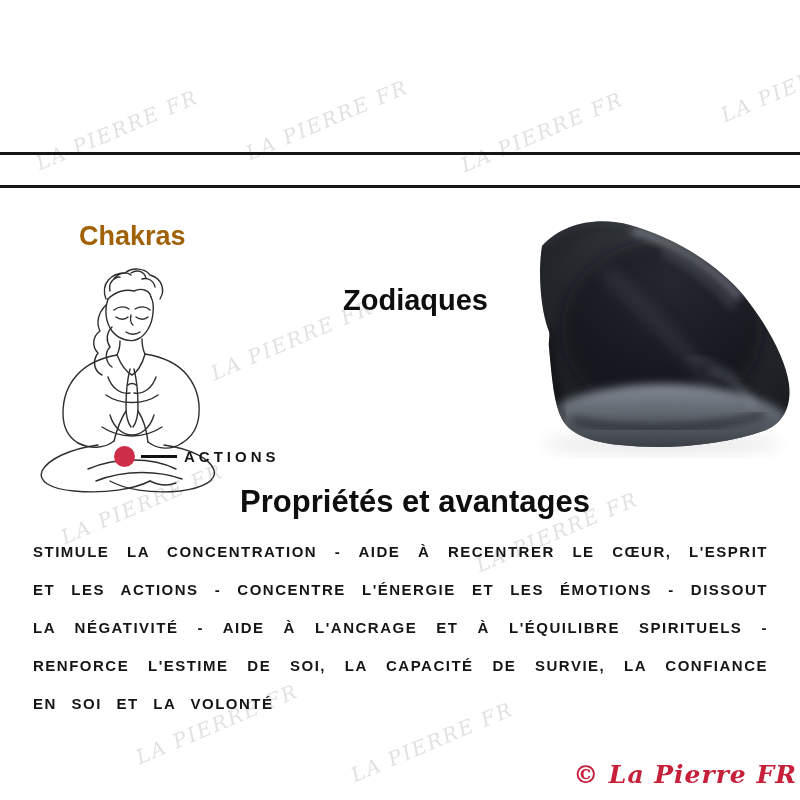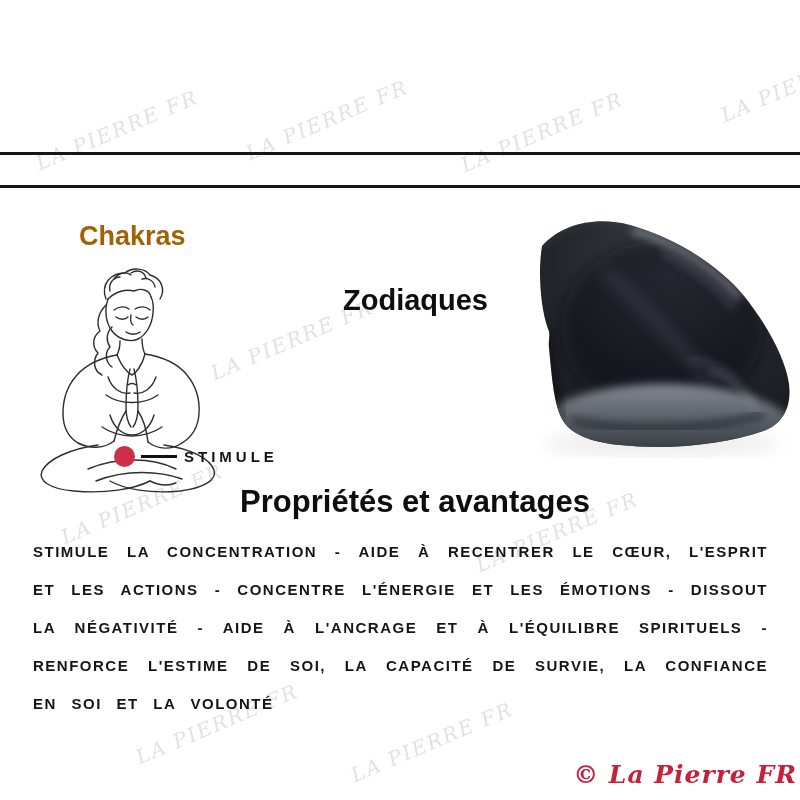--- a/index.html
+++ b/index.html
@@ -160,21 +160,21 @@
         <path d="M134,180 C162,184 180,194 184,205 C187,215 174,223 150,226 C120,229 94,224 80,216"></path>
         <path d="M58,204 C86,192 122,192 146,204"></path>
         <path d="M66,216 C96,204 130,206 152,214"></path>
         <path d="M120,216 C128,220 138,221 146,218"></path>
       </g>
     </svg>
   </div>
 
   <div class="chakra-dot"></div>
   <div class="chakra-line"></div>
-  <div class="chakra-label">STIMULE</div>
+  <div class="chakra-label">ACTIONS</div>
 
   <div class="zodiac">
     <div class="zodiac-heading">Zodiaques</div>
   </div>
 
   <div class="stone-wrap">
     <svg width="288" height="250" viewBox="0 0 288 250" xmlns="http://www.w3.org/2000/svg">
       <defs>
         <radialGradient id="gBody" cx="55%" cy="28%" r="85%">
           <stop offset="0%" stop-color="#43484f"></stop>

